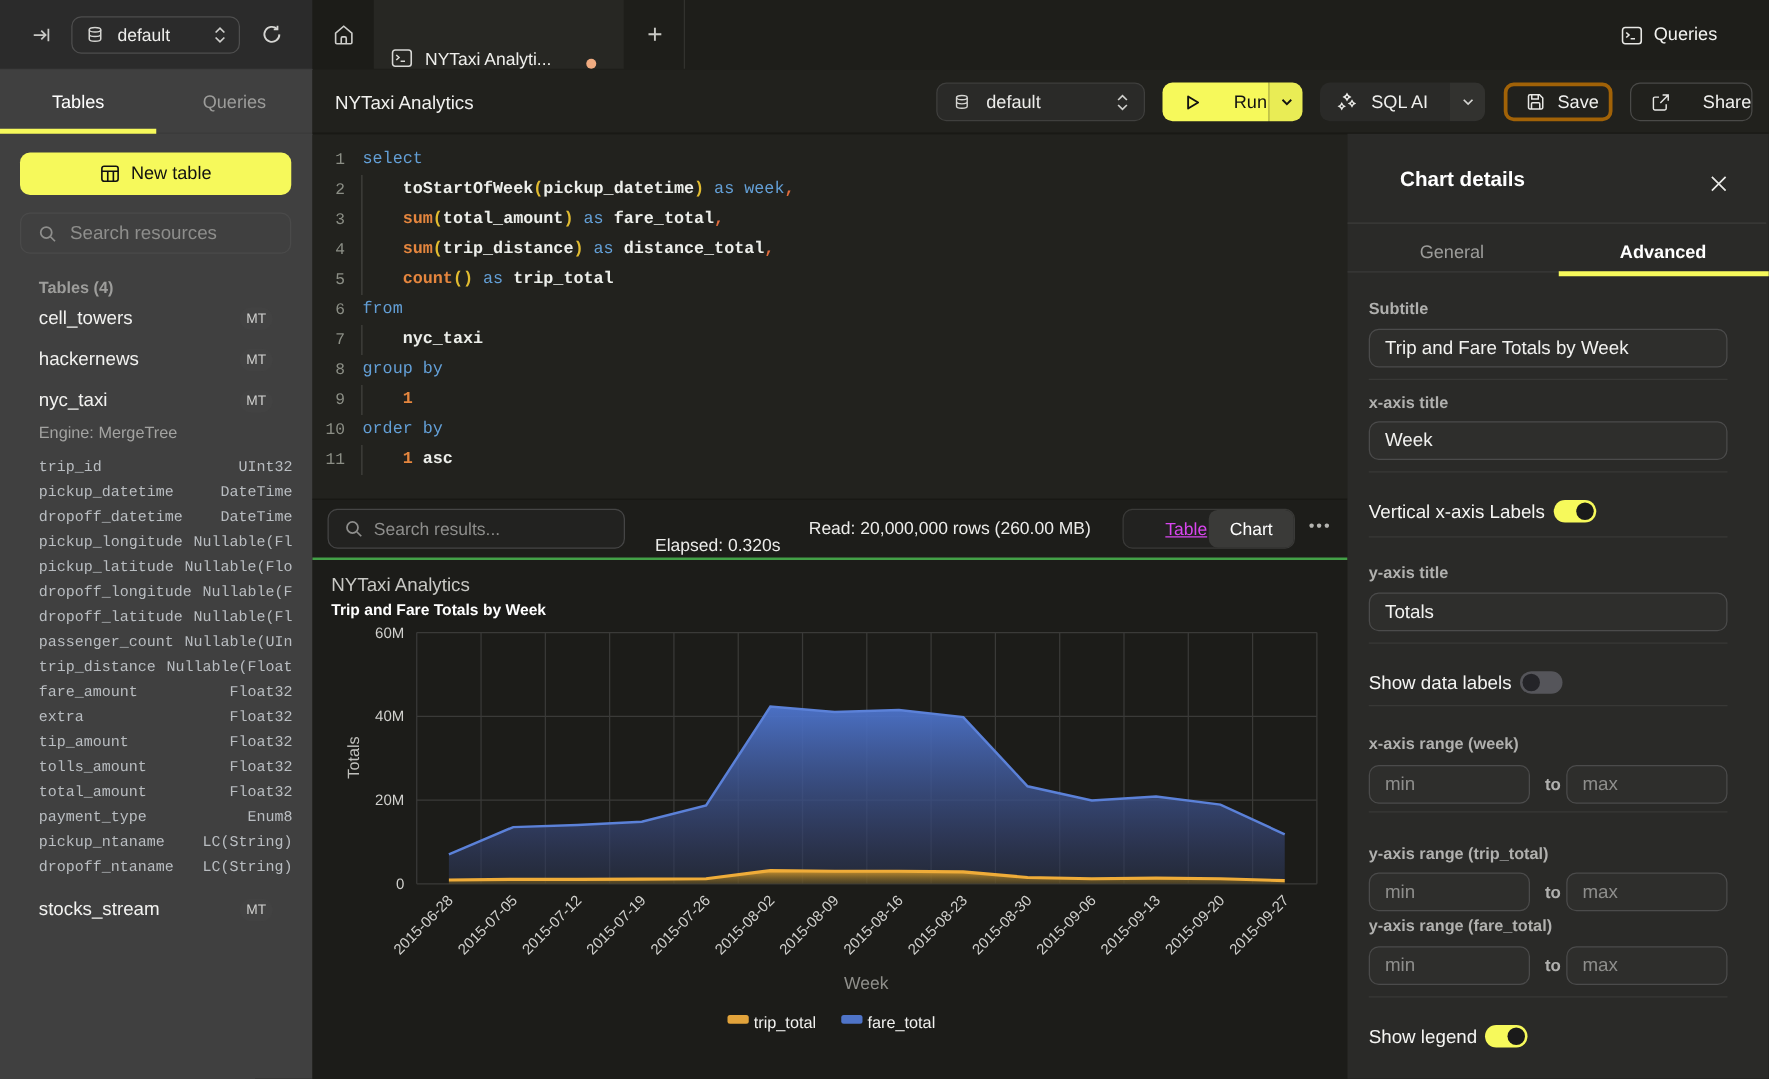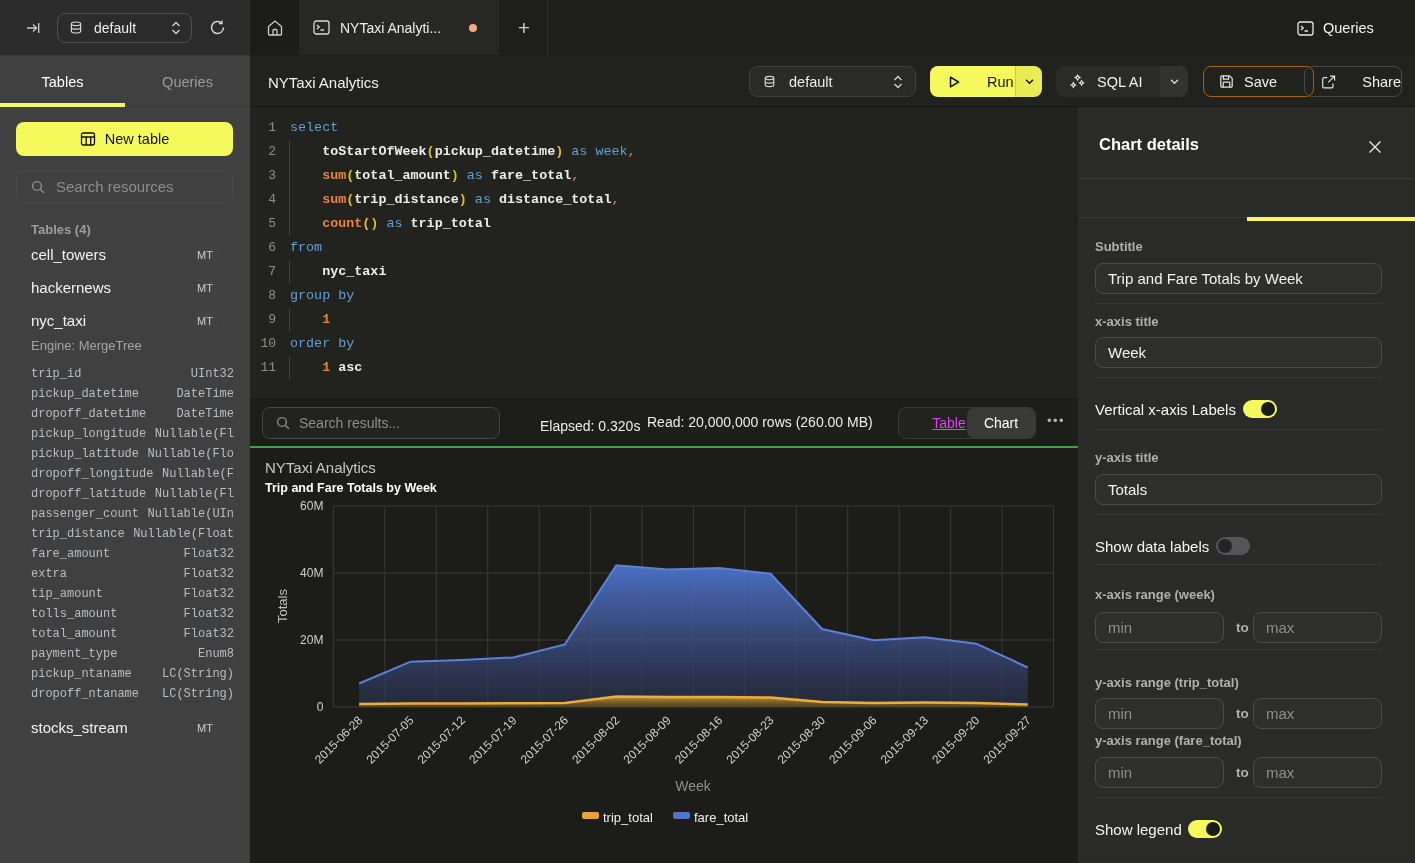--- a/index.html
+++ b/index.html
@@ -3,21 +3,21 @@
 <meta charset="utf-8">
 <style>
   * { margin:0; padding:0; box-sizing:border-box; }
   html,body { width:1415px; height:863px; overflow:hidden; background:#1e1e1a; font-family:"Liberation Sans", sans-serif; }
   .abs { position:absolute; }
   
   #topbar { position:absolute; left:0; top:0; width:1415px; height:56px; background:#1e1e1a; }
   #topbar-left { position:absolute; left:0; top:0; width:250px; height:56px; background:#2b2b2b; border-bottom:1px solid #3c3c3c; }
   .dbselect { position:absolute; left:57px; top:13px; width:135px; height:30px; border:1px solid #4e4e4e; border-radius:8px; display:flex; align-items:center; color:#ededeb; font-size:14px; }
   #hometab { position:absolute; left:250px; top:0; width:49px; height:55px; background:#1c1c18; display:flex; align-items:center; justify-content:center; }
-  #activetab { position:absolute; left:299px; top:0; width:200px; height:55px; background:#272723; display:flex; align-items:center; color:#efefec; font-size:14px; }
+  #activetab { position:absolute; left:299px; top:0; width:200px; height:55px; background:#272723; display:flex; align-items:flex-end; color:#efefec; font-size:14px; }
   #plusbtn { position:absolute; left:512px; top:17px; width:24px; height:24px; color:#c9c9c5; font-size:21px; line-height:22px; text-align:center; font-weight:300;}
   #queriesbtn { position:absolute; left:1297px; top:18px; height:20px; display:flex; align-items:center; color:#f2f2ef; font-size:14.5px; }
   
   #sidebar { position:absolute; left:0; top:56px; width:250px; height:807px; background:#404040; }
   #sidetabs { position:absolute; left:0; top:0; width:250px; height:51px; border-bottom:1px solid #3a3a3a; }
   #sidetabs .t1 { position:absolute; left:0; top:0; width:125px; height:51px; display:flex; align-items:center; justify-content:center; color:#fff; font-size:14.5px; font-weight:500; }
   #sidetabs .t2 { position:absolute; left:125px; top:0; width:125px; height:51px; display:flex; align-items:center; justify-content:center; color:#9c9c9a; font-size:14.5px; }
   #sidetabs .yline { position:absolute; left:0; bottom:-1px; width:125px; height:4px; background:#f6f95b; }
   #newtable { position:absolute; left:16px; top:66px; width:217px; height:34px; background:#f6f95b; border-radius:8px; display:flex; align-items:center; justify-content:center; color:#111; font-size:14.5px; font-weight:500; }
   #sidesearch { position:absolute; left:16px; top:114px; width:217px; height:33px; border:1px solid #4a4a4a; border-radius:8px; display:flex; align-items:center; color:#8e8e8c; font-size:15px; }
@@ -38,21 +38,21 @@
   .kw { color:#639fd6; } .fn { color:#e5863e; font-weight:bold; } .pr { color:#e2bc30; font-weight:bold; } .cm { color:#e06c3c; font-weight:bold; } .id { color:#eceeea; font-weight:bold; } .nm { color:#e5863e; font-weight:bold;}
   .guide { position:absolute; width:1px; background:#43433f; }
   
   #resbar { position:absolute; left:250px; top:399px; width:828px; height:47px; background:#1d1d1a; border-top:1px solid #181814; }
   #ressearch { position:absolute; left:12px; top:7px; width:238px; height:32px; border:1px solid #454545; border-radius:8px; background:#222220; display:flex; align-items:center; color:#8e8e8c; font-size:14px; }
   #greenline { position:absolute; left:250px; top:446px; width:828px; height:2px; background:#43a047; }
   
   #chart { position:absolute; left:250px; top:448px; width:828px; height:415px; background:#1c1c19; }
   
   #rpanel { position:absolute; left:1078px; top:107px; width:337px; height:756px; background:#2a2a28; }
-  #rpanel .hdr { position:absolute; left:21px; top:28px; color:#fff; font-size:16.5px; font-weight:700;text-align:center; }
+  #rpanel .hdr { position:absolute; left:42px; top:28px; color:#fff; font-size:16.5px; font-weight:700;text-align:center; }
   .ptab { position:absolute; top:75px; width:167px; height:40px; display:flex; align-items:center; justify-content:center; font-size:14.5px; }
   .lbl { position:absolute; left:17px; color:#b0b0ae; font-size:13px; font-weight:600; }
   .inp { position:absolute; left:17px; width:287px; height:31px; border:1px solid #4b4b4b; border-radius:8px; background:#2e2e2c; display:flex; align-items:center; padding-left:12px; color:#f2f2f0; font-size:15px; }
   .inp.small { width:129px; }
   .divline { position:absolute; left:17px; width:287px; height:1px; background:#383836; }
   .toglbl { position:absolute; left:17px; color:#f5f5f3; font-size:15px; }
   .toggle { position:absolute; width:34px; height:18px; border-radius:9px; }
   .toggle .knob { position:absolute; top:2px; width:14px; height:14px; border-radius:50%; }
   .toggle.on { background:#f6f95b; } .toggle.on .knob { right:2px; background:#1a1a1a; }
   .toggle.off { background:#55555a; } .toggle.off .knob { left:2px; background:#242428; }
@@ -239,21 +239,21 @@
       <circle cx="4.4" cy="12.0" r="0.8" fill="#2a2a28"></circle>
       <circle cx="12.6" cy="9.8" r="0.8" fill="#2a2a28"></circle>
     </svg>
   <span style="margin-left:11px">SQL AI</span>
   <div style="margin-left:auto;width:28px;height:31px;background:#32322f;display:flex;align-items:center;justify-content:center;">
     <svg width="11" height="11" viewBox="0 0 11 11" fill="none" stroke="#d5d5d2" stroke-width="1.4">
         <path d="M2 3.8l3.5 3.5L9 3.8"></path>
       </svg>
   </div>
 </div>
-<div class="toolbtn" style="left:1203px;width:111px;border:1px solid #a16207;color:#f0f0ee;">
+<div class="toolbtn" style="left:1203px;width:87px;border:3px solid #a16207;color:#f0f0ee;">
   <svg style="margin-left:15px" width="15" height="15" viewBox="0 0 15 15" fill="none" stroke="#e8e8e5" stroke-width="1.2">
       <path d="M1.8 3a1.2 1.2 0 0 1 1.2-1.2h7.6L13.2 4.4V12a1.2 1.2 0 0 1-1.2 1.2H3A1.2 1.2 0 0 1 1.8 12z"></path>
       <path d="M4.4 1.8v3.4h5.2V1.8M4.2 13.2V9a.8.8 0 0 1 .8-.8h5a.8.8 0 0 1 .8.8v4.2"></path>
     </svg>
   <span style="margin-left:10px">Save</span>
 </div>
 <div class="toolbtn" style="left:1304px;width:98px;border:1px solid #4a4a48;color:#f0f0ee;">
   <svg style="margin-left:16px" width="16" height="16" viewBox="0 0 16 16" fill="none" stroke="#e8e8e5" stroke-width="1.2">
       <path d="M12.5 9.5V13a1.2 1.2 0 0 1-1.2 1.2H3A1.2 1.2 0 0 1 1.8 13V4.7A1.2 1.2 0 0 1 3 3.5h3.5"></path>
       <path d="M9.5 1.8h4.7v4.7M13.8 2.2L7.6 8.4"></path>
@@ -294,37 +294,39 @@
   </div>
 
 <div id="resbar">
   <div id="ressearch">
     <svg style="margin-left:13px" width="14" height="14" viewBox="0 0 14 14" fill="none" stroke="#8e8e8c" stroke-width="1.4">
         <circle cx="6" cy="6" r="4.4"></circle>
         <path d="M9.4 9.4L13 13"></path>
       </svg>
     <span style="margin-left:9px">Search results...</span>
   </div>
-  <div class="abs" style="left:274px;top:18px;color:#ececea;font-size:14px;margin-left:16px;">Elapsed: 0.320s</div>
+  <div class="abs" style="left:274px;top:28px;color:#ececea;font-size:14px;">Elapsed: 0.320s</div>
   <div class="abs" style="left:397px;top:14px;color:#ececea;font-size:14px;">Read: 20,000,000 rows (260.00 MB)</div>
   <div class="abs" style="left:648px;top:7px;width:138px;height:32px;border:1px solid #3a3a38;border-radius:8px;background:#222220;">
     <div class="abs" style="left:16px;top:0;width:68px;height:30px;display:flex;align-items:center;justify-content:center;color:#d946ef;font-size:14px;text-decoration:underline;">Table</div>
     <div class="abs" style="left:68px;top:0;width:68px;height:30px;background:#3a3a38;border-radius:7px;display:flex;align-items:center;justify-content:center;color:#fff;font-size:14px;font-weight:500;">Chart</div>
   </div>
   <div class="abs" style="left:797px;top:13px;color:#b4b4b0;font-size:13px;letter-spacing:1.5px;">•••</div>
 </div>
 <div id="greenline"></div>
 
 <div id="chart"></div>
 
 <div id="rpanel">
   <div class="hdr">Chart details</div>
   <svg class="abs" style="left:290px;top:33px" width="14" height="14" viewBox="0 0 14 14" fill="none" stroke="#e8e8e5" stroke-width="1.4">
       <path d="M1.5 1.5l11 11M12.5 1.5l-11 11"></path>
     </svg>
+  <div class="ptab" style="left:0;color:#9c9c9a;">General</div>
+  <div class="ptab" style="left:169px;color:#fff;font-weight:600;">Advanced</div>
   <div class="abs" style="left:0;top:71px;width:335px;height:40px;border-bottom:1px solid #3a3a38;"></div>
   <div class="abs" style="left:169px;top:110px;width:168px;height:4px;background:#f6f95b;"></div>
   <div class="abs" style="left:0;top:71px;width:335px;height:1px;background:#3c3c3a;"></div>
 
   <div class="lbl" style="top:132px">Subtitle</div>
   <div class="inp" style="top:156px">Trip and Fare Totals by Week</div>
   <div class="divline" style="top:196px"></div>
   <div class="lbl" style="top:207px">x-axis title</div>
   <div class="inp" style="top:230px">Week</div>
   <div class="divline" style="top:270px"></div>

